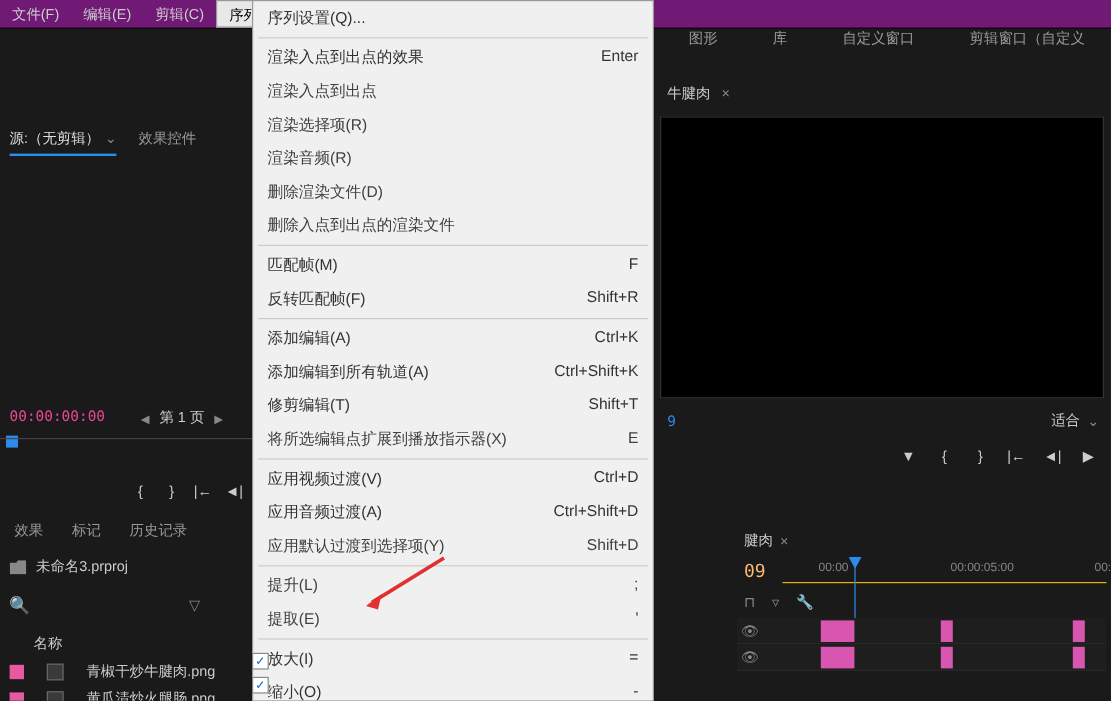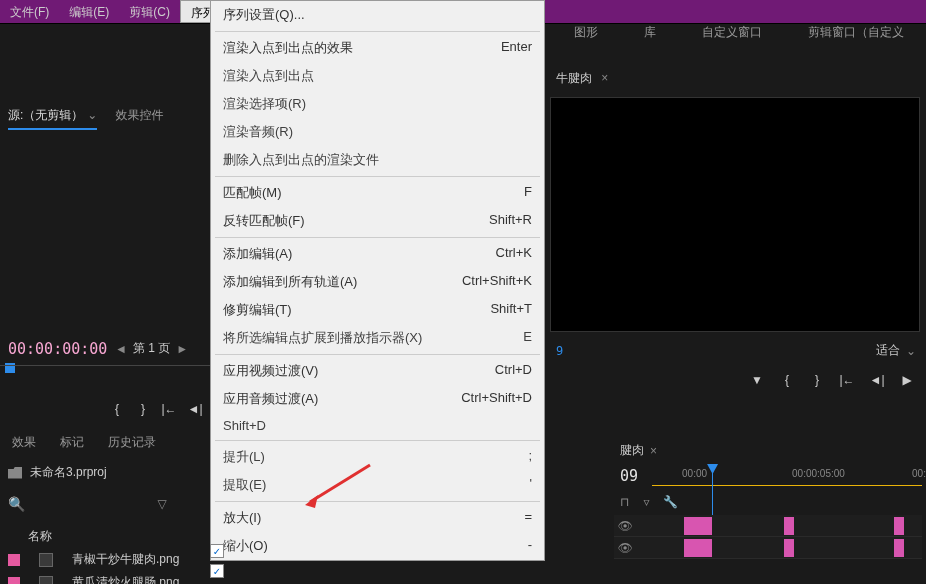--- a/index.html
+++ b/index.html
@@ -17,21 +17,21 @@
     .dropdown-item.disabled { color: #404040; }
     .dropdown-sep { height: 1px; background: #ccc; margin: 2px 4px; }
     .checkbox-col { position: absolute; left: 210px; top: 544px; width: 20px; z-index: 101; }
     .checkbox-col .cb { width: 14px; height: 14px; background: #fff; border: 1px solid #888; margin-bottom: 6px; display: flex; align-items: center; justify-content: center; color: #06c; font-size: 10px; }
     
     .source-panel { position: absolute; left: 0; top: 72px; width: 210px; margin-top: 31px; }
     .source-tabs { display: flex; gap: 18px; padding: 4px 8px; color: #999; }
     .source-tab.active { color: #ddd; border-bottom: 2px solid #2d8ceb; padding-bottom: 4px; }
     .source-tab-close { color: #888; margin-left: 4px; }
     
-    .timecode { position: absolute; left: 8px; top: 340px; color: #f9a8d4; font-size: 15px; font-family: monospace; }
+    .timecode { position: absolute; left: 8px; top: 340px; color: #ec4899; font-size: 12px; font-family: monospace; }
     .page-nav { position: absolute; left: 115px; top: 340px; color: #ccc; display: flex; align-items: center; gap: 6px; }
     .page-nav .arrow { color: #888; }
     
     .ruler { position: absolute; left: 0; top: 365px; width: 210px; height: 20px; border-top: 1px solid #444; }
     .ruler-ticks { display: flex; gap: 8px; padding-top: 2px; }
     .playhead { position: absolute; left: 5px; top: 363px; width: 10px; height: 10px; background: #2d8ceb; }
     
     .transport { position: absolute; left: 108px; top: 400px; display: flex; gap: 8px; }
     .transport-btn { width: 18px; height: 18px; color: #ccc; display: flex; align-items: center; justify-content: center; cursor: pointer; }
     
@@ -56,21 +56,21 @@
     .program-title .close { color: #888; margin-left: 6px; }
     .program-viewer { width: 370px; height: 235px; background: #000; margin: 4px; border: 1px solid #333; }
     .program-controls { display: flex; justify-content: space-between; padding: 6px 10px; align-items: center; }
     .fit-dropdown { display: flex; gap: 6px; align-items: center; }
     .fit-label { color: #ccc; }
     .fit-arrow { color: #888; }
     .prog-transport { display: flex; gap: 12px; padding: 6px 10px; justify-content: flex-end; }
     
     .timeline-panel { position: absolute; right: 0; top: 438px; width: 316px; }
     .timeline-title { padding: 4px 10px; color: #ccc; display: flex; align-items: center; gap: 6px; }
-    .timeline-tc { color: #e5e5e5; font-size: 15px; font-family: monospace; padding: 4px 10px; }
+    .timeline-tc { color: #fdba74; font-size: 15px; font-family: monospace; padding: 4px 10px; }
     .timeline-tools { display: flex; gap: 14px; padding: 6px 10px; color: #888; }
     .timeline-ruler { position: relative; height: 20px; border-bottom: 1px solid #eab308; margin: 0 4px; }
     .time-label { position: absolute; color: #888; font-size: 10px; top: 2px; }
     .timeline-playhead { position: absolute; top: 0; width: 1px; height: 80px; background: #2d8ceb; }
     .timeline-playhead::before { content: ''; position: absolute; top: -2px; left: -5px; width: 11px; height: 10px; background: #2d8ceb; clip-path: polygon(0 0, 100% 0, 50% 100%); }
     .timeline-tracks { margin: 0 4px; }
     .track { height: 22px; border-bottom: 1px solid #2a2a2a; position: relative; background: #1e1e1e; display: flex; }
     .track-header { width: 50px; display: flex; align-items: center; gap: 4px; padding-left: 4px; }
     .track-eye { width: 14px; height: 14px; display: flex; align-items: center; justify-content: center; color: #888; }
     .track-content { flex: 1; position: relative; }
@@ -107,20 +107,23 @@
   <div class="dropdown-item disabled">
       <span>渲染入点到出点</span>
     </div>
   <div class="dropdown-item disabled">
       <span>渲染选择项(R)</span>
     </div>
   <div class="dropdown-item disabled">
       <span>渲染音频(R)</span>
     </div>
   <div class="dropdown-item disabled">
+      <span>删除渲染文件(D)</span>
+    </div>
+  <div class="dropdown-item disabled">
       <span>删除入点到出点的渲染文件</span>
     </div>
   <div class="dropdown-sep"></div>
   <div class="dropdown-item">
       <span>匹配帧(M)</span>
       <span>F</span>
     </div>
   <div class="dropdown-item">
       <span>反转匹配帧(F)</span>
       <span>Shift+R</span>
@@ -145,20 +148,21 @@
   <div class="dropdown-sep"></div>
   <div class="dropdown-item">
       <span>应用视频过渡(V)</span>
       <span>Ctrl+D</span>
     </div>
   <div class="dropdown-item">
       <span>应用音频过渡(A)</span>
       <span>Ctrl+Shift+D</span>
     </div>
   <div class="dropdown-item disabled">
+      <span>应用默认过渡到选择项(Y)</span>
       <span>Shift+D</span>
     </div>
   <div class="dropdown-sep"></div>
   <div class="dropdown-item disabled">
       <span>提升(L)</span>
       <span>;</span>
     </div>
   <div class="dropdown-item disabled">
       <span>提取(E)</span>
       <span>'</span>

